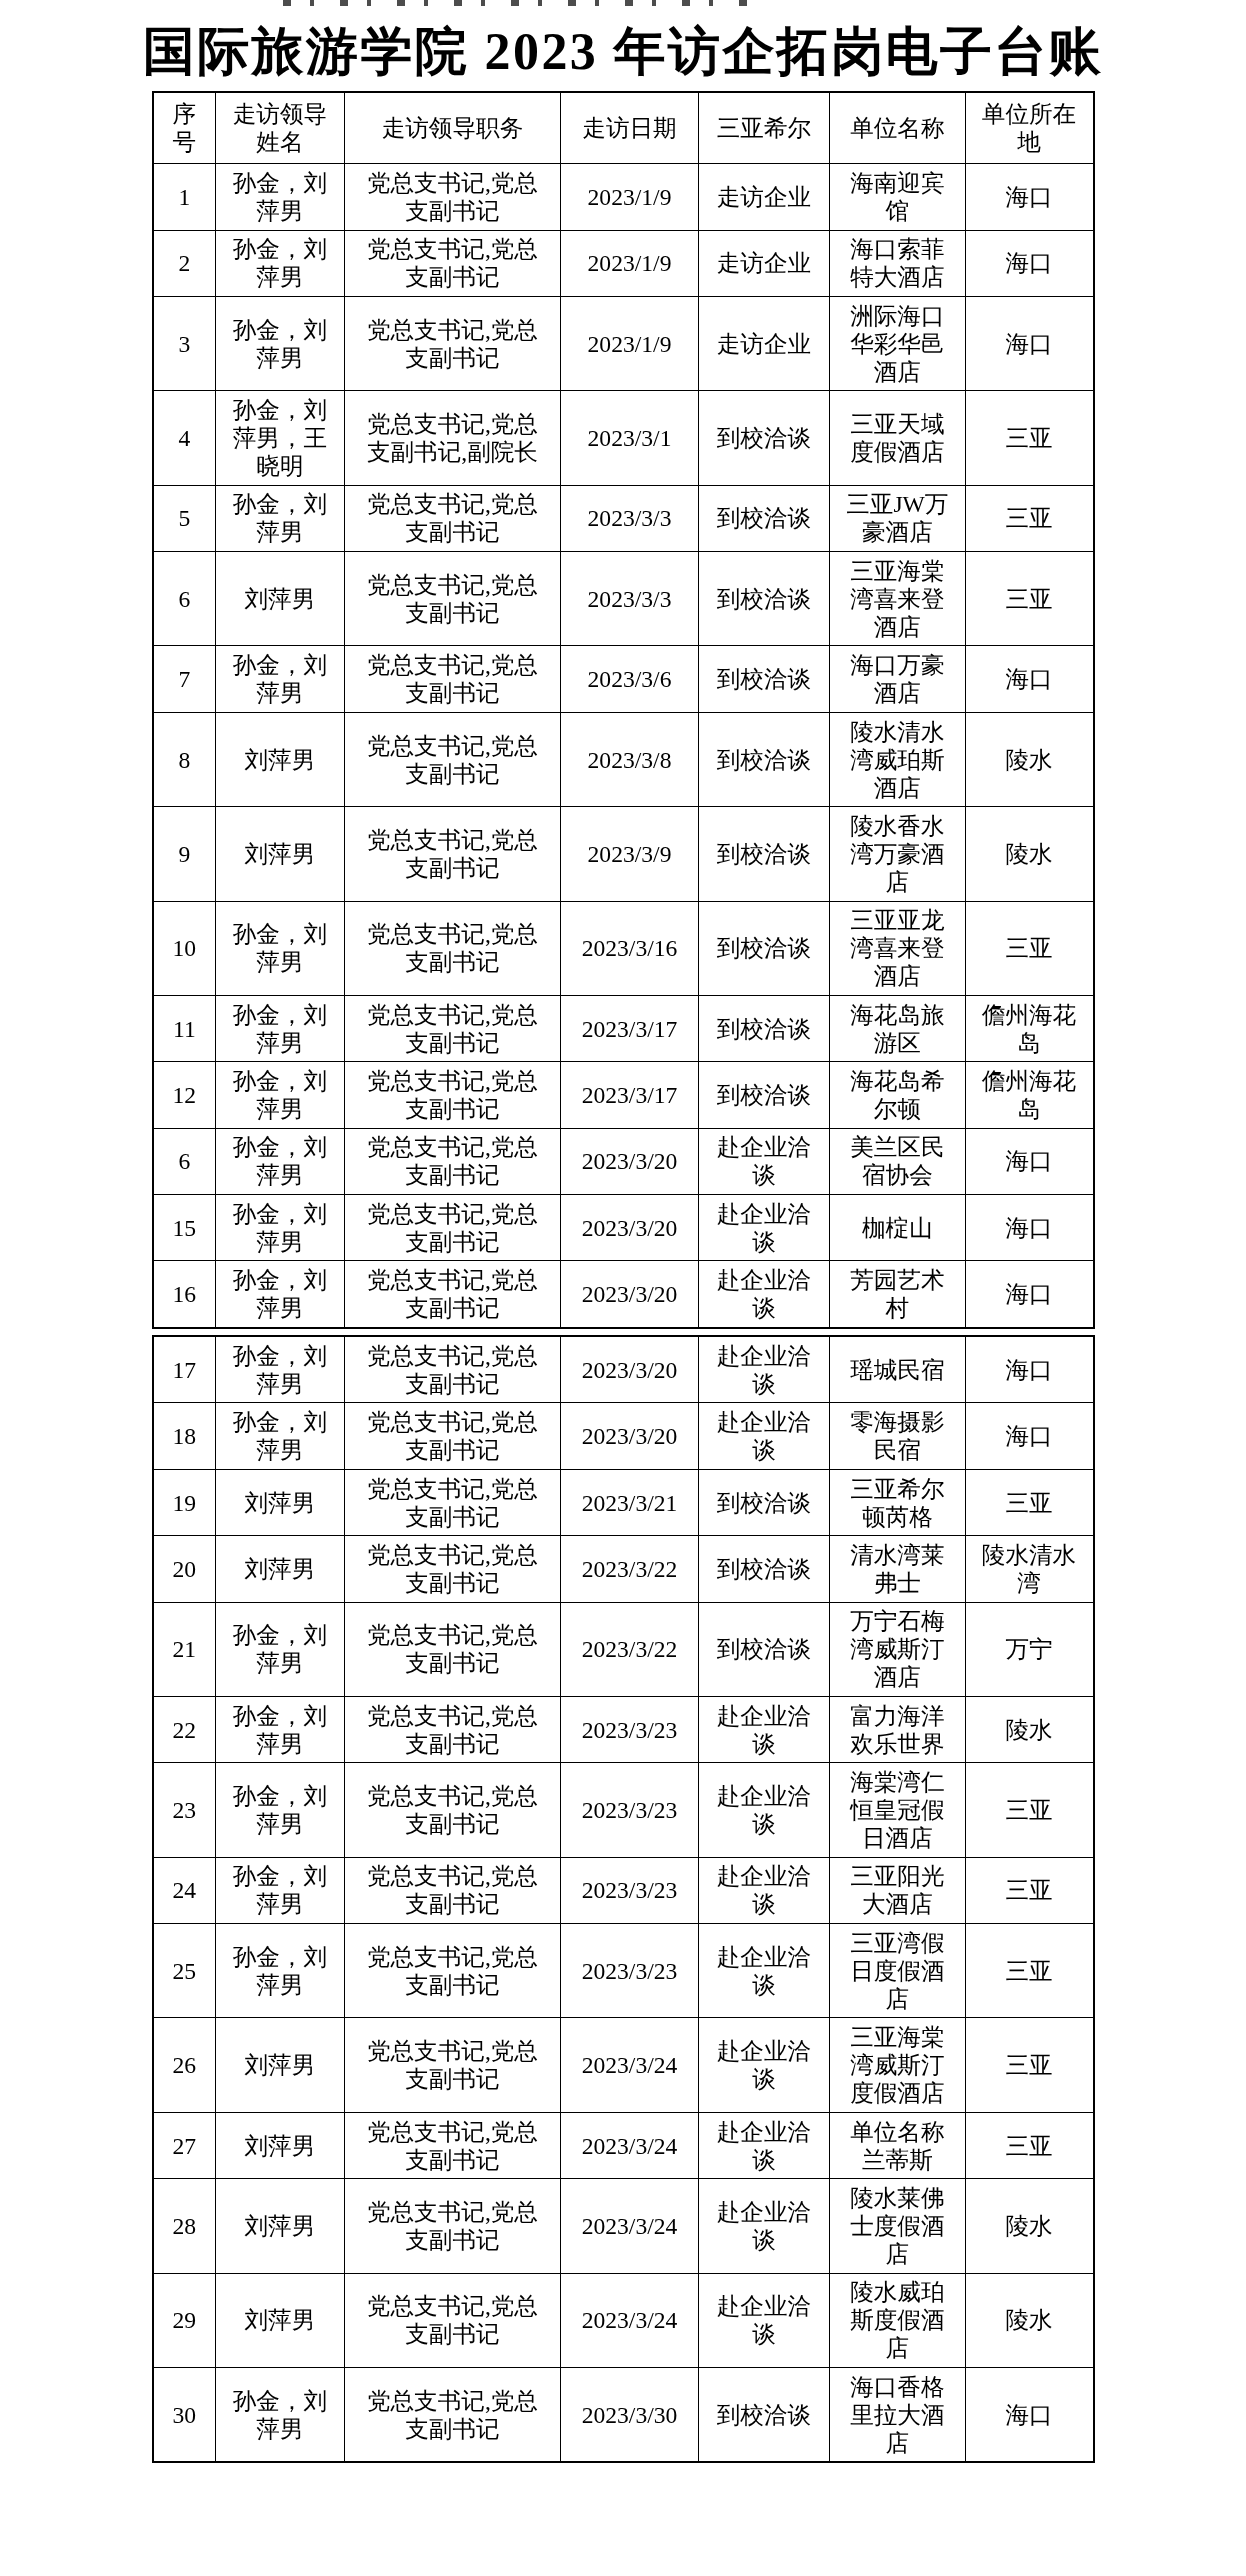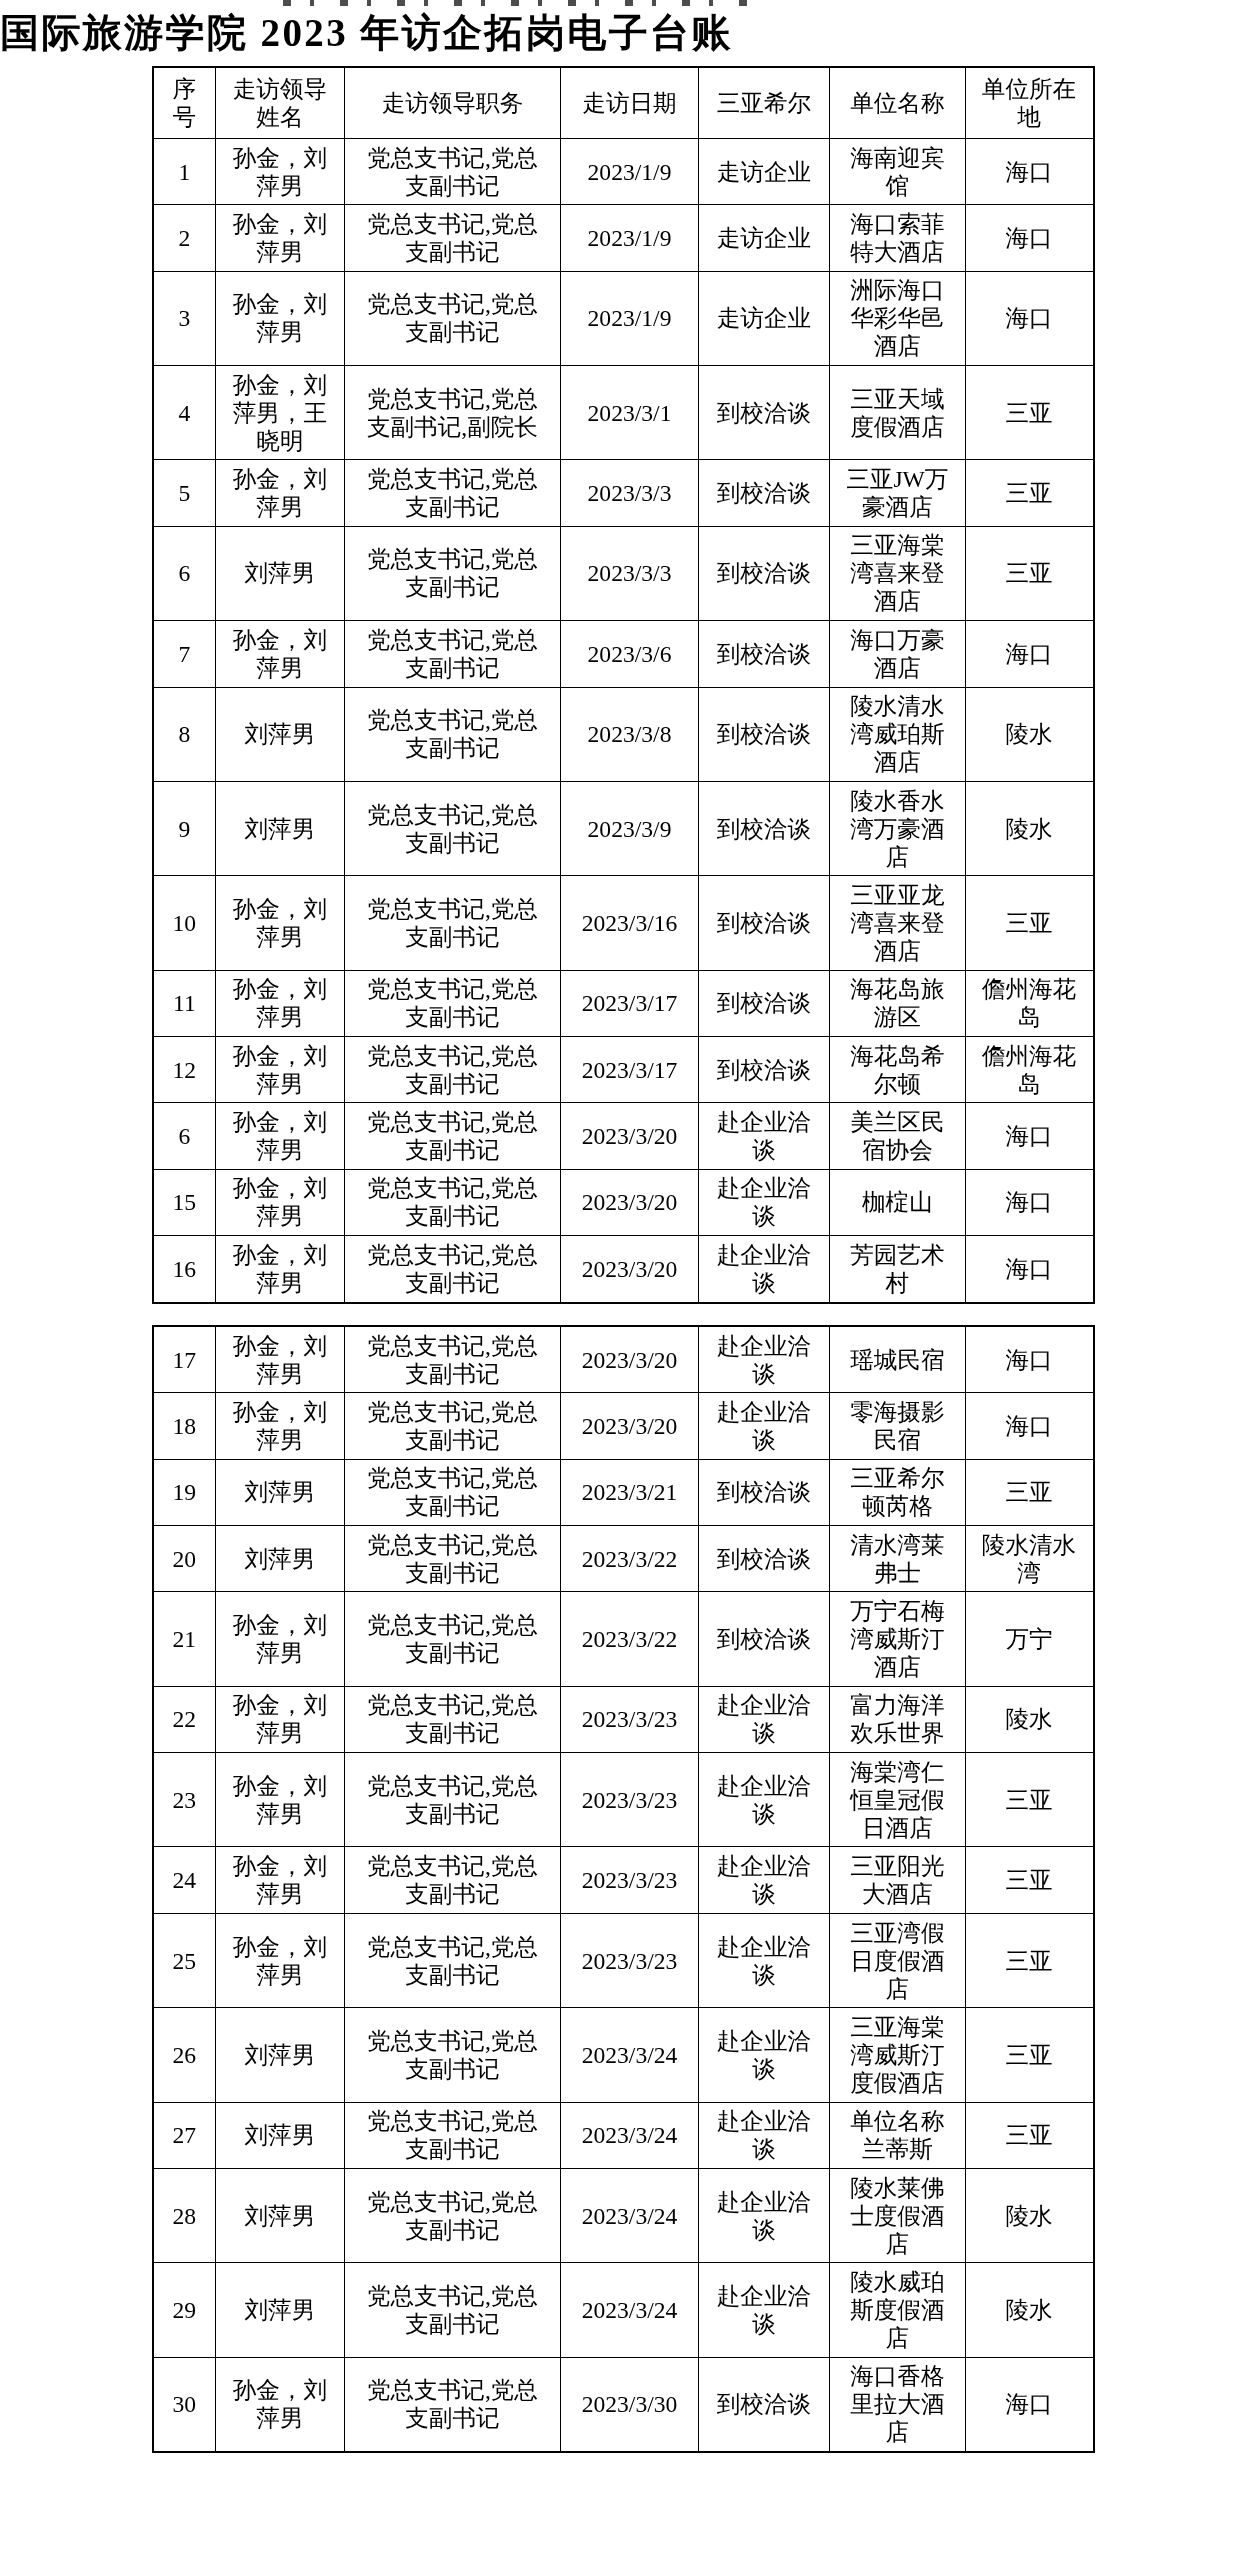--- a/index.html
+++ b/index.html
@@ -17,23 +17,23 @@
   .clipped-top {
     position:absolute;
     top:0; left:283px;
     width:479px; height:5.5px;
     background:repeating-linear-gradient(90deg,
       #111 0 7.9px, transparent 7.9px 27px,
       #111 27px 31px, transparent 31px 57px);
     opacity:.75;
   }
   .title {
-    padding-top:12px;
-    text-align:left;
-    font-size:39px;
+    padding-top:23px;
+    text-align:center;
+    font-size:52px;
     font-weight:bold;
     letter-spacing:2.4px;
     line-height:1.1;
     white-space:nowrap;
   }
   .tbl-wrap { margin-top:11px; }
   table.tbl {
     margin:0 auto;
     border-collapse:collapse;
     table-layout:fixed;
@@ -282,21 +282,21 @@
             <td>芳园艺术
 村</td>
             <td>海口</td>
           </tr>
         </tbody>
     </table>
   </div>
 
   <div class="gap"></div>
 
-  <div class="tbl-wrap" style="margin-top:15px">
+  <div class="tbl-wrap" style="margin-top:0">
     <table class="tbl">
       <colgroup>
         <col class="c-no">
           <col class="c-nm">
           <col class="c-pos">
           <col class="c-dt">
         <col class="c-mt">
           <col class="c-un">
           <col class="c-lc">
       </colgroup>

